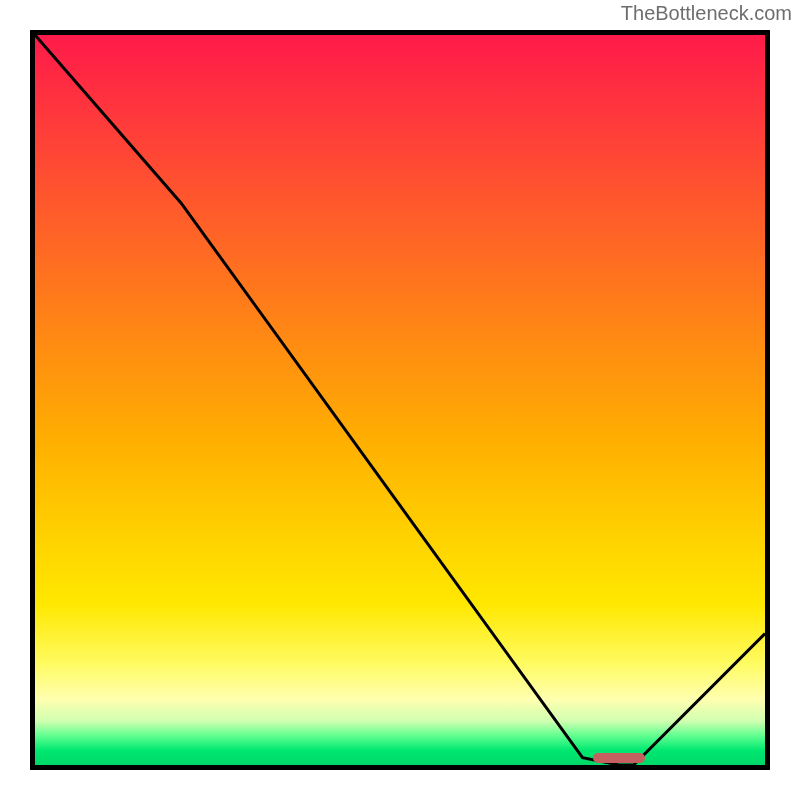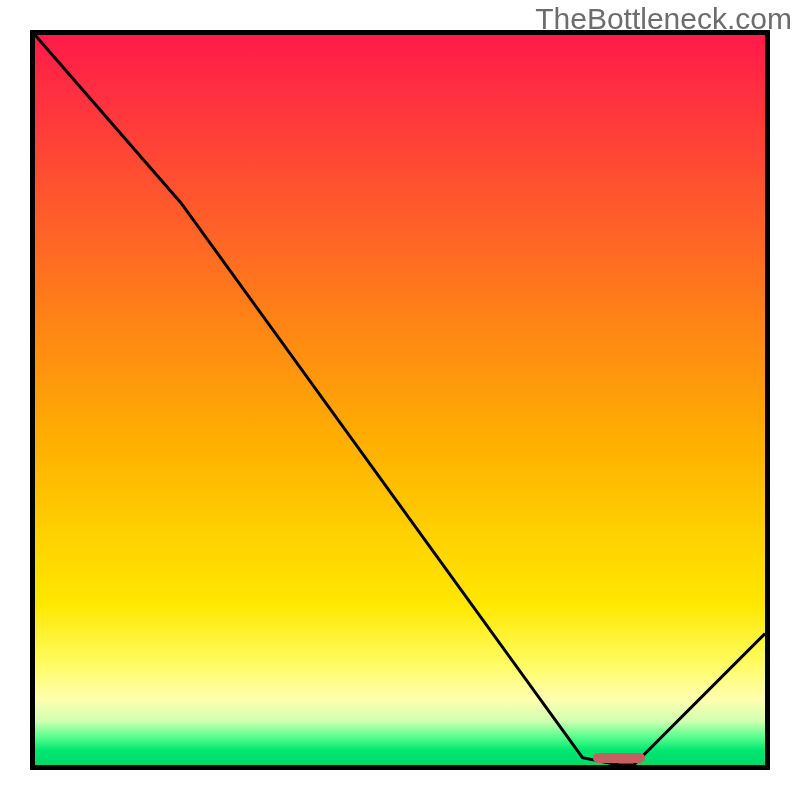--- a/index.html
+++ b/index.html
@@ -12,21 +12,21 @@
   }
   .chart-container {
     position: relative;
     width: 800px;
     height: 800px;
   }
   .watermark {
     position: absolute;
     top: 2px;
     right: 8px;
-    font-size: 30px;
+    font-size: 20px;
     color: #6d6d6d;
     font-weight: normal;
     z-index: 10;
   }
   .plot-frame {
     position: absolute;
     left: 30px;
     top: 30px;
     width: 740px;
     height: 740px;

